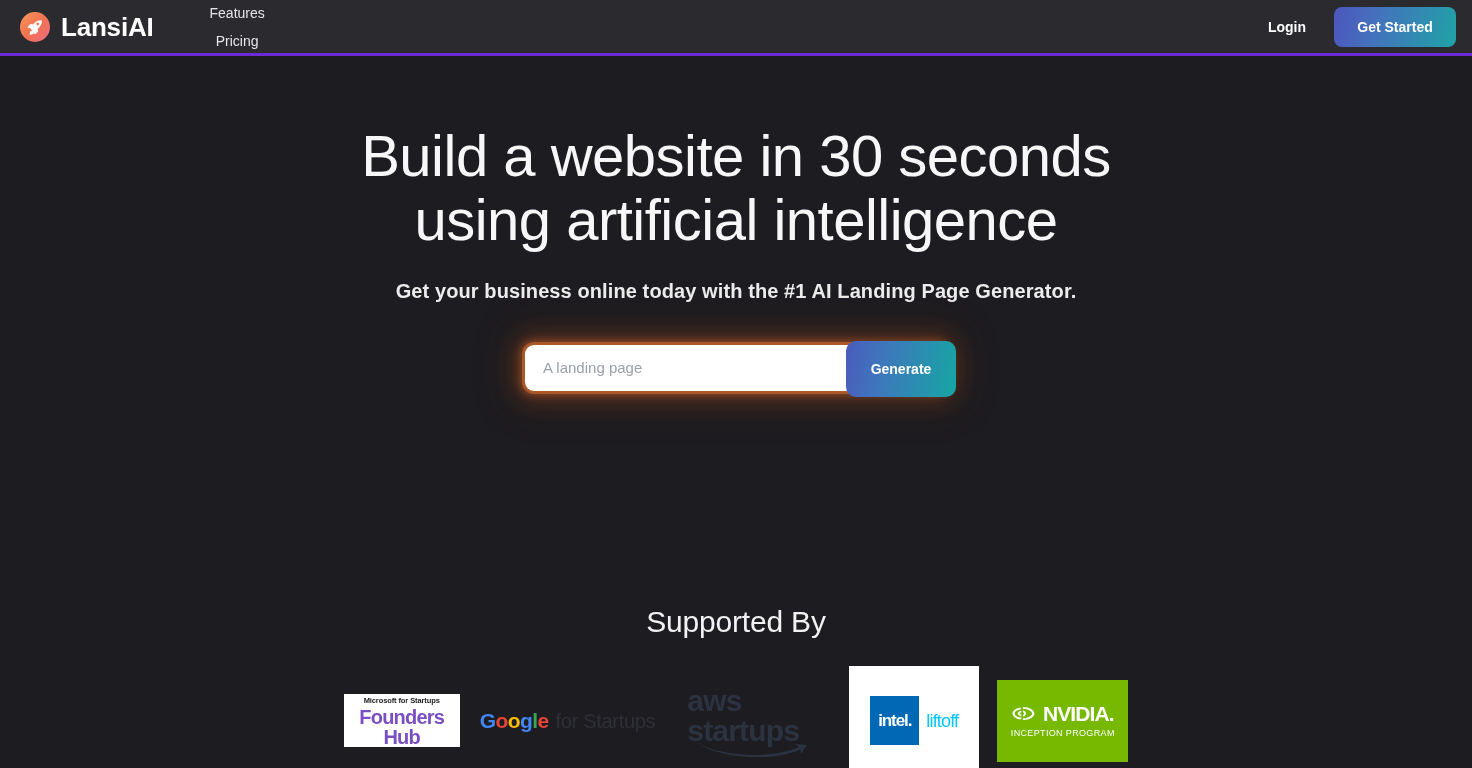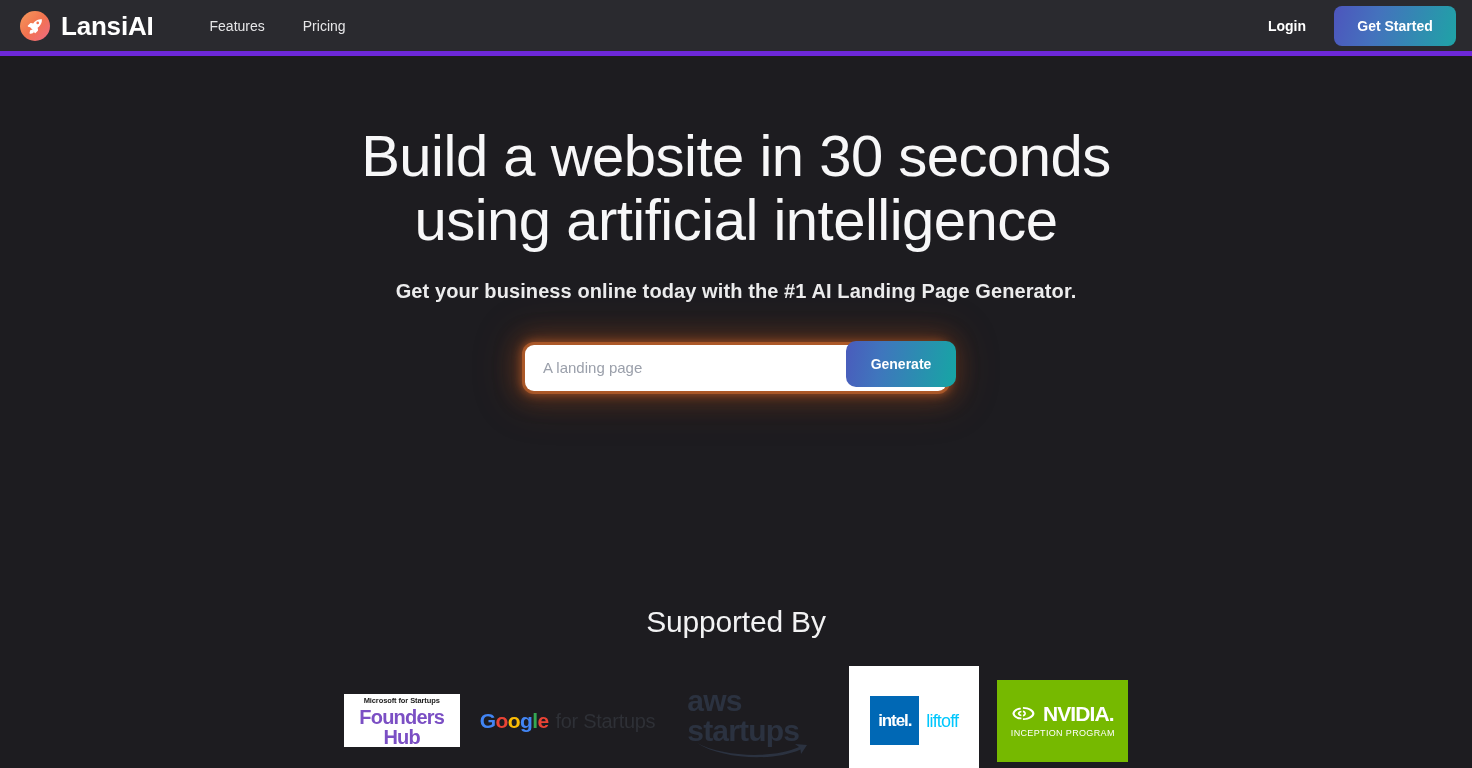--- a/index.html
+++ b/index.html
@@ -16,21 +16,21 @@
     font-family: "Liberation Sans", sans-serif;
     color: #ffffff;
     -webkit-font-smoothing: antialiased;
   }
 
   
   .header {
     position: relative;
     height: 56px;
     background: #2a2a2f;
-    border-bottom: 5px solid #6d28d9;
+    border-bottom: 3px solid #6d28d9;
     display: flex;
     align-items: center;
     padding: 0 16px;
   }
 
   .brand {
     display: flex;
     align-items: center;
     gap: 11px;
     margin-left: 4px;
@@ -54,22 +54,23 @@
     font-size: 26px;
     font-weight: 700;
     letter-spacing: -0.2px;
     color: #ffffff;
     line-height: 1;
   }
 
   .nav-links {
     display: flex;
     align-items: center;
-    gap: 14px;
+    gap: 0px;
     margin-left: 44px;
+    flex-direction: column;
   }
 
   .nav-link {
     font-size: 14px;
     color: #e6e6e8;
     padding: 6px 12px;
     cursor: pointer;
     text-decoration: none;
     white-space: nowrap;
   }
@@ -166,21 +167,21 @@
     font-size: 15px;
     color: #32353c;
   }
   .gen-input::placeholder { color: #9ba0ab; }
 
   .gen-button {
     position: absolute;
     right: -9px;
     top: -4px;
     width: 110px;
-    height: 46px;
+    height: 56px;
     border: none;
     border-radius: 10px;
     background: linear-gradient(100deg, #4a5bbc 0%, #3f76bd 32%, #16a6a4 100%);
     color: #ffffff;
     font-family: "Liberation Sans", sans-serif;
     font-size: 14px;
     font-weight: 700;
     cursor: pointer;
     white-space: nowrap;
   }

